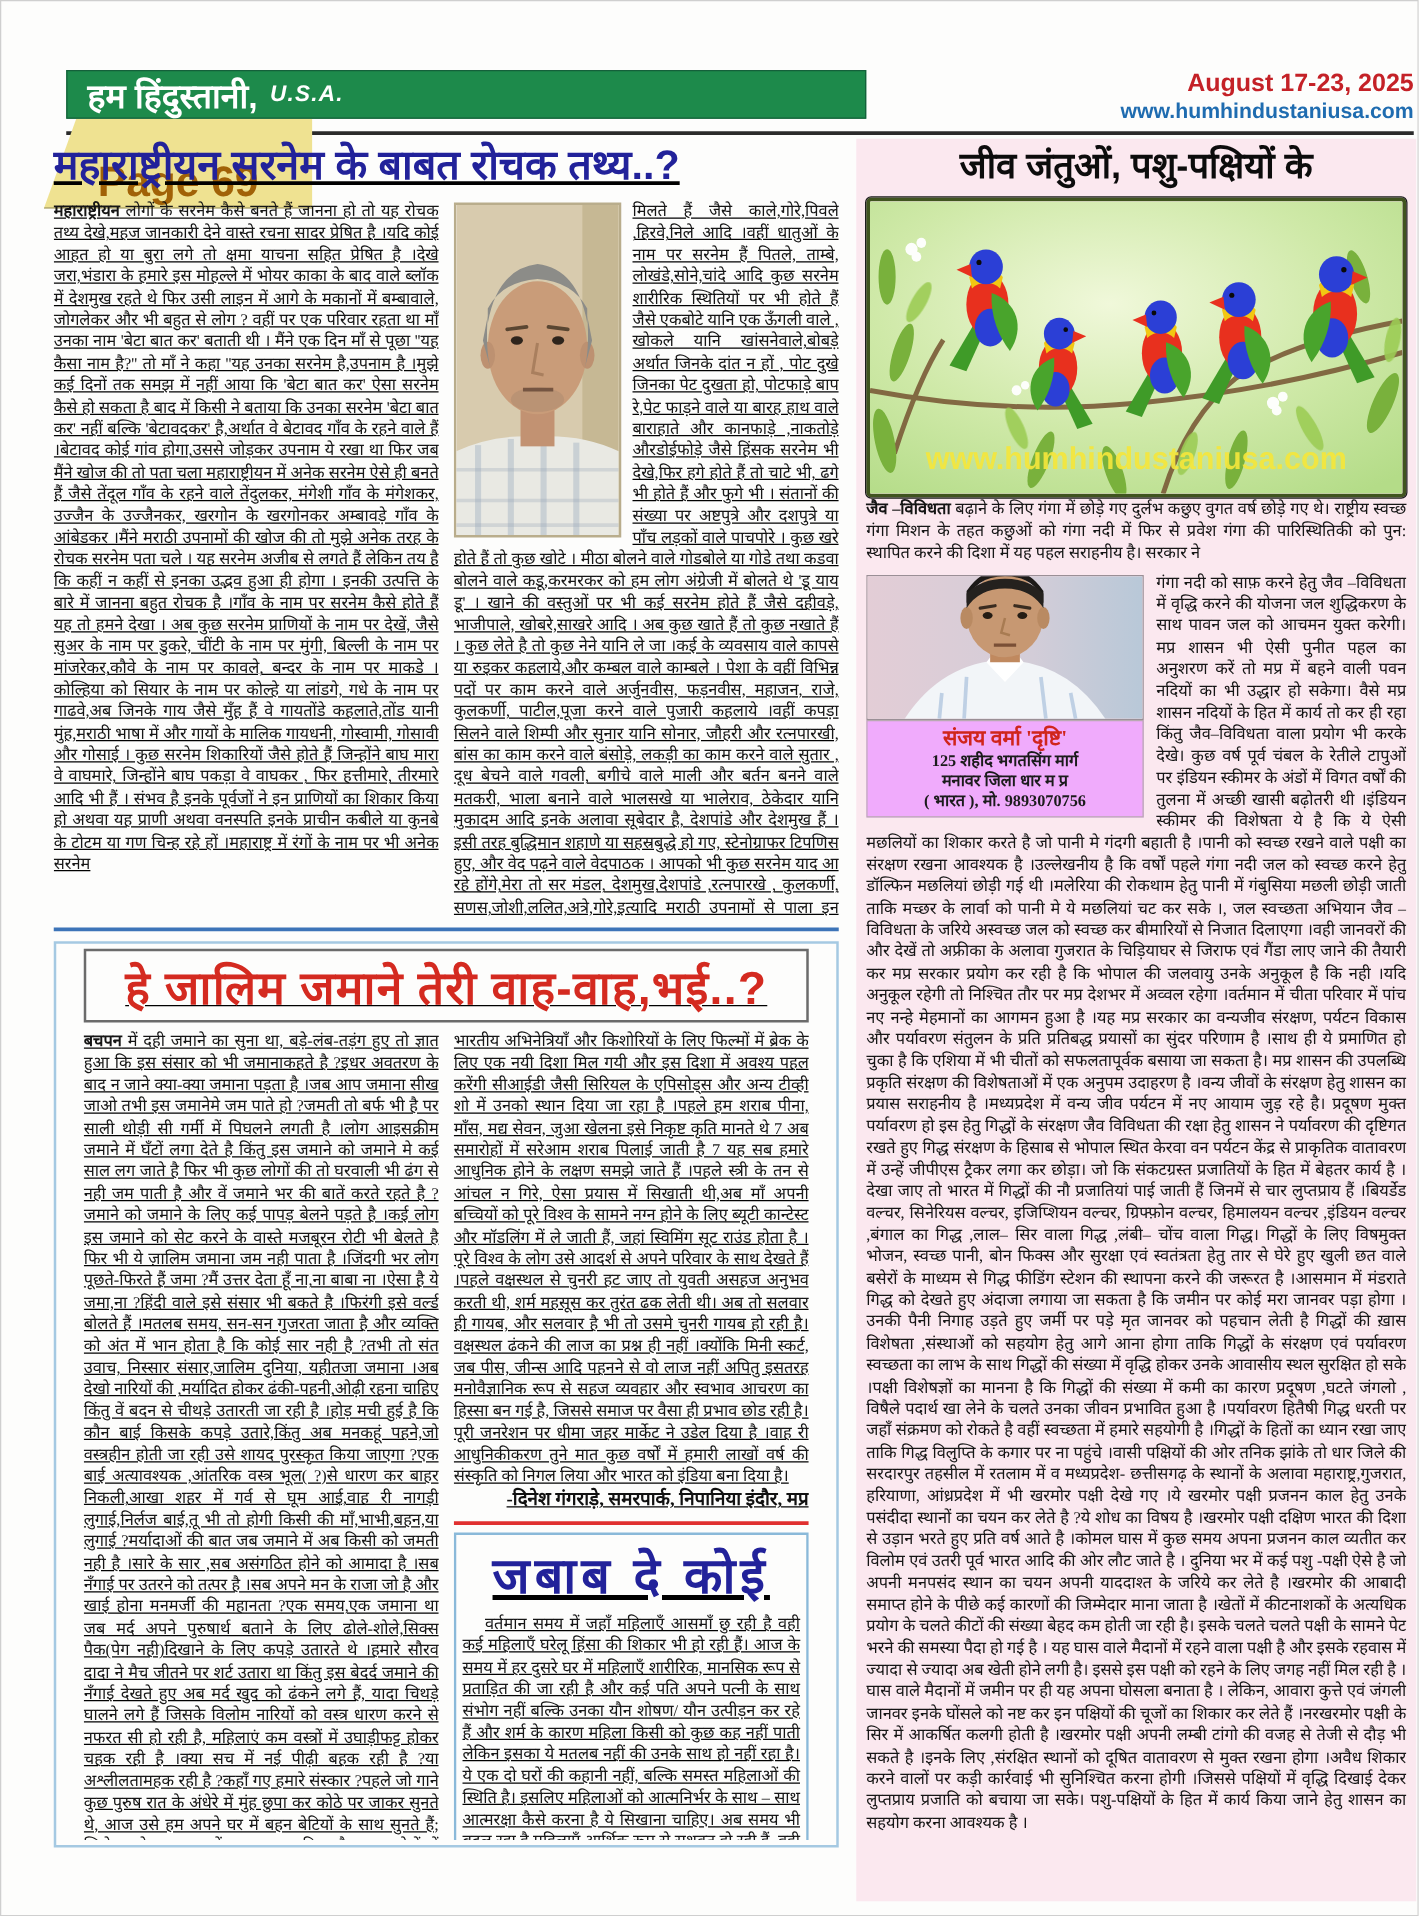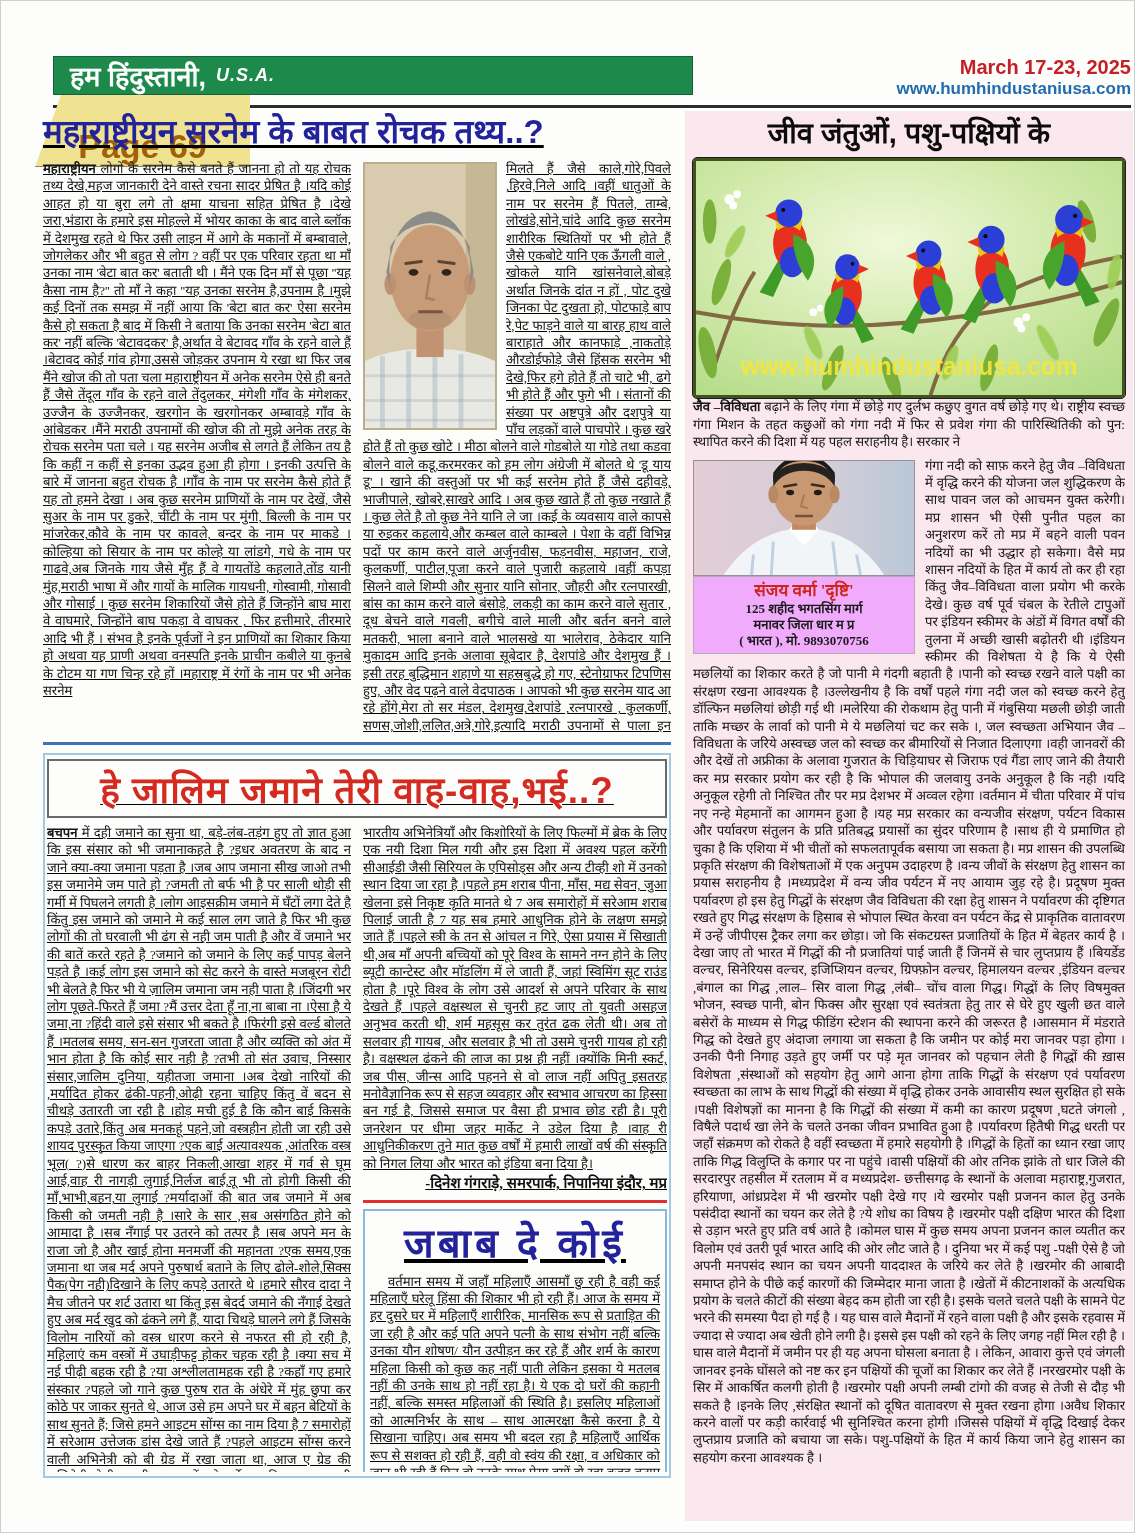--- a/index.html
+++ b/index.html
@@ -22,21 +22,21 @@
   .h1-navy{color:#22229a;font-family:"Liberation Sans","DejaVu Sans",sans-serif;font-weight:bold;
     font-size:33px;line-height:1.3;margin:0 0 6px 0;white-space:nowrap;}
   .cols{display:flex;gap:12px;justify-content:flex-end;}
   .a1col{width:50%;height:574px;overflow:hidden;box-sizing:border-box;}
   p.body{margin:0;font-size:13.1px;line-height:1.33;text-align:justify;color:#151515;text-indent:18px;}
   p.body.noind{text-indent:0;}
   .photo-old{float:left;width:134px;height:268px;margin:2px 9px 4px 0;border:2px solid #b9ad8c;box-sizing:border-box;}
   .byline{font-weight:bold;font-size:15px;text-align:right;line-height:1.3;color:#111;margin-top:2px;}
   .hr-blue{height:3px;background:#3d74b8;border:0;margin:8px 0 8px 0;}
   
-  .zbox{border:2px solid #a5c9e2;padding:4px 2px;box-sizing:border-box;}
+  .zbox{border:2px solid #a5c9e2;padding:4px 22px;box-sizing:border-box;}
   .zhead{border:2px solid #6b6b6b;padding:2px 4px;text-align:center;margin-bottom:6px;}
   .zhead span{color:#d42a20;font-family:"Liberation Sans","DejaVu Sans",sans-serif;font-weight:bold;font-size:37px;letter-spacing:1px;}
   .zcol{width:50%;height:648px;overflow:hidden;box-sizing:border-box;}
   .hr-red{height:3px;background:#e03030;border:0;margin:6px 0;}
   .jabab-h{color:#22229a;font-family:"Liberation Sans","DejaVu Sans",sans-serif;font-weight:bold;
     font-size:40px;text-align:center;margin:0 0 4px 0;letter-spacing:4px;}
   .jbox{border:2px solid #8ab9d9;padding:3px 5px;box-sizing:border-box;}
   
   .rightcol{position:absolute;left:684px;top:110px;width:448px;height:1410px;background:#fbe8ef;
     padding:4px 8px;box-sizing:border-box;overflow:hidden;}
@@ -62,21 +62,21 @@
     <div class="hdr-left">
       <div class="hdr-green">
         <span class="hm">हम हिंदुस्तानी,</span>
         <span class="usa">U.S.A.</span>
       </div>
       <div class="hdr-yellow">
         <span>Page 69</span>
       </div>
     </div>
     <div class="hdr-right">
-      <div class="hdr-date">March 17-23, 2025</div>
+      <div class="hdr-date">August 17-23, 2025</div>
       <div class="hdr-url">www.humhindustaniusa.com</div>
     </div>
   </div>
 
   <div class="leftcol">
 
     <h1 class="h1-navy">महाराष्ट्रीयन सरनेम के बाबत रोचक तथ्य..?</h1>
     <div class="cols">
       <div class="a1col">
         <p class="body noind"><b class="lead">महाराष्ट्रीयन</b><span> लोगों के सरनेम कैसे बनते हैं जानना हो तो यह रोचक तथ्य देखे,महज जानकारी देने वास्ते रचना सादर प्रेषित है ।यदि कोई आहत हो या बुरा लगे तो क्षमा याचना सहित प्रेषित है ।देखे जरा,भंडारा के हमारे इस मोहल्ले में भोयर काका के बाद वाले ब्लॉक में देशमुख रहते थे फिर उसी लाइन में आगे के मकानों में बम्बावाले, जोगलेकर और भी बहुत से लोग ? वहीं पर एक परिवार रहता था माँ उनका नाम 'बेटा बात कर' बताती थी । मैंने एक दिन माँ से पूछा ''यह कैसा नाम है?'' तो माँ ने कहा ''यह उनका सरनेम है,उपनाम है ।मुझे कई दिनों तक समझ में नहीं आया कि 'बेटा बात कर' ऐसा सरनेम कैसे हो सकता है बाद में किसी ने बताया कि उनका सरनेम 'बेटा बात कर' नहीं बल्कि 'बेटावदकर' है,अर्थात वे बेटावद गाँव के रहने वाले हैं ।बेटावद कोई गांव होगा,उससे जोड़कर उपनाम ये रखा था फिर जब मैंने खोज की तो पता चला महाराष्ट्रीयन में अनेक सरनेम ऐसे ही बनते हैं जैसे तेंदूल गाँव के रहने वाले तेंदुलकर, मंगेशी गाँव के मंगेशकर, उज्जैन के उज्जैनकर, खरगोन के खरगोनकर अम्बावड़े गाँव के आंबेडकर ।मैंने मराठी उपनामों की खोज की तो मुझे अनेक तरह के रोचक सरनेम पता चले । यह सरनेम अजीब से लगते हैं लेकिन तय है कि कहीं न कहीं से इनका उद्भव हुआ ही होगा । इनकी उत्पत्ति के बारे में जानना बहुत रोचक है ।गाँव के नाम पर सरनेम कैसे होते हैं यह तो हमने देखा । अब कुछ सरनेम प्राणियों के नाम पर देखें, जैसे सुअर के नाम पर डुकरे, चींटी के नाम पर मुंगी, बिल्ली के नाम पर मांजरेकर,कौवे के नाम पर कावले, बन्दर के नाम पर माकडे । कोल्हिया को सियार के नाम पर कोल्हे या लांडगे, गधे के नाम पर गाढवे,अब जिनके गाय जैसे मुँह हैं वे गायतोंडे कहलाते,तोंड यानी मुंह,मराठी भाषा में और गायों के मालिक गायधनी, गोस्वामी, गोसावी और गोसाई । कुछ सरनेम शिकारियों जैसे होते हैं जिन्होंने बाघ मारा वे वाघमारे, जिन्होंने बाघ पकड़ा वे वाघकर , फिर हत्तीमारे, तीरमारे आदि भी हैं । संभव है इनके पूर्वजों ने इन प्राणियों का शिकार किया हो अथवा यह प्राणी अथवा वनस्पति इनके प्राचीन कबीले या कुनबे के टोटम या गण चिन्ह रहे हों ।महाराष्ट्र में रंगों के नाम पर भी अनेक सरनेम</span></p>

